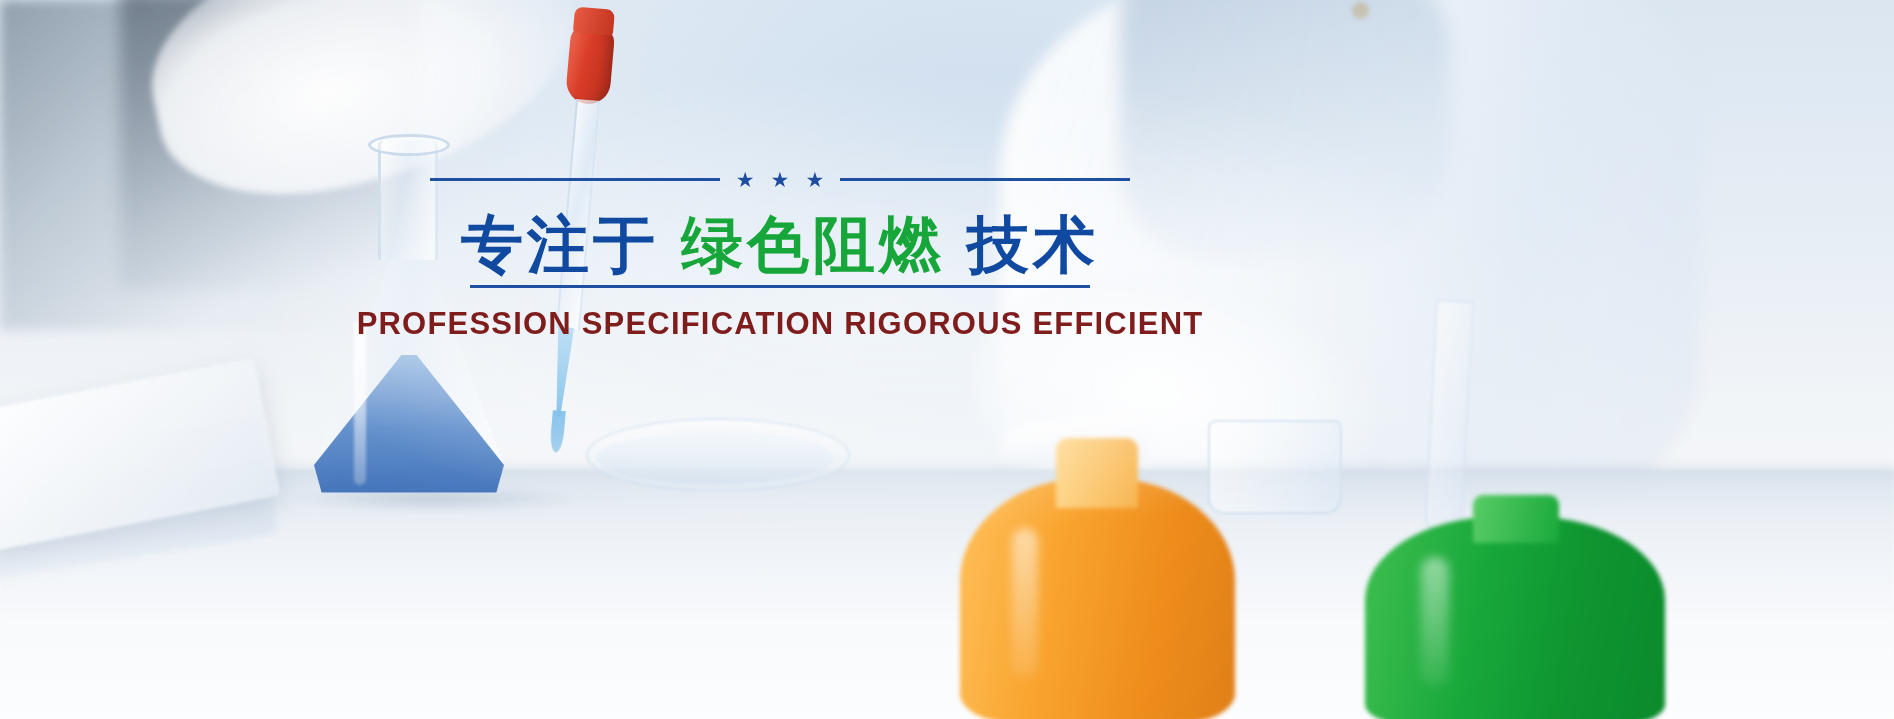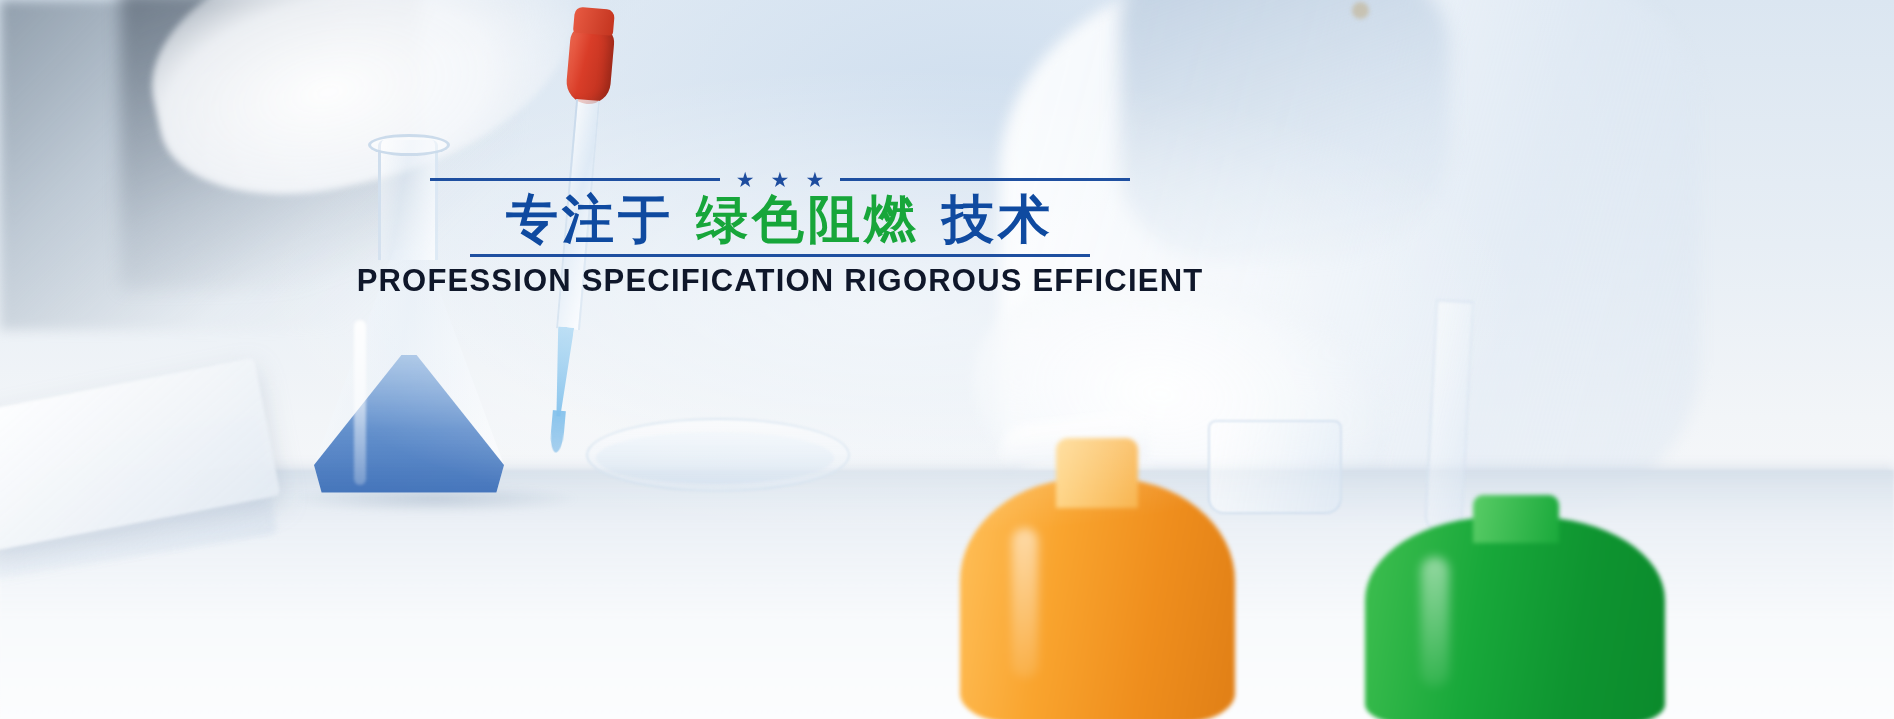--- a/index.html
+++ b/index.html
@@ -377,46 +377,46 @@
     gap: 16px;
     align-items: center;
   }
   .star {
     color: #1d4c9e;
     font-size: 21px;
     line-height: 1;
   }
 
   .title {
-    margin-top: 0;
-    font-size: 52px;
+    margin-top: 20px;
+    font-size: 62px;
     font-weight: bold;
     letter-spacing: 4px;
     line-height: 1.12;
     color: #0f4aa0;
     white-space: nowrap;
   }
   .title .green {
     color: #17a63a;
   }
   .title .gap { display: inline-block; width: 22px; }
 
   .title-underline {
     margin: 6px auto 0;
     width: 620px;
     height: 0;
     border-top: 3px solid #1e4fa0;
   }
 
   .subtitle-en {
-    margin-top: 6px;
+    margin-top: 18px;
     font-size: 31px;
     font-weight: bold;
     letter-spacing: 1.2px;
-    color: #0f172a;
+    color: #7f1d1d;
     white-space: nowrap;
   }
 
   .desc-cn {
     margin-top: 34px;
     font-size: 31px;
     font-weight: bold;
     letter-spacing: 1px;
     color: #24529f;
     white-space: nowrap;

